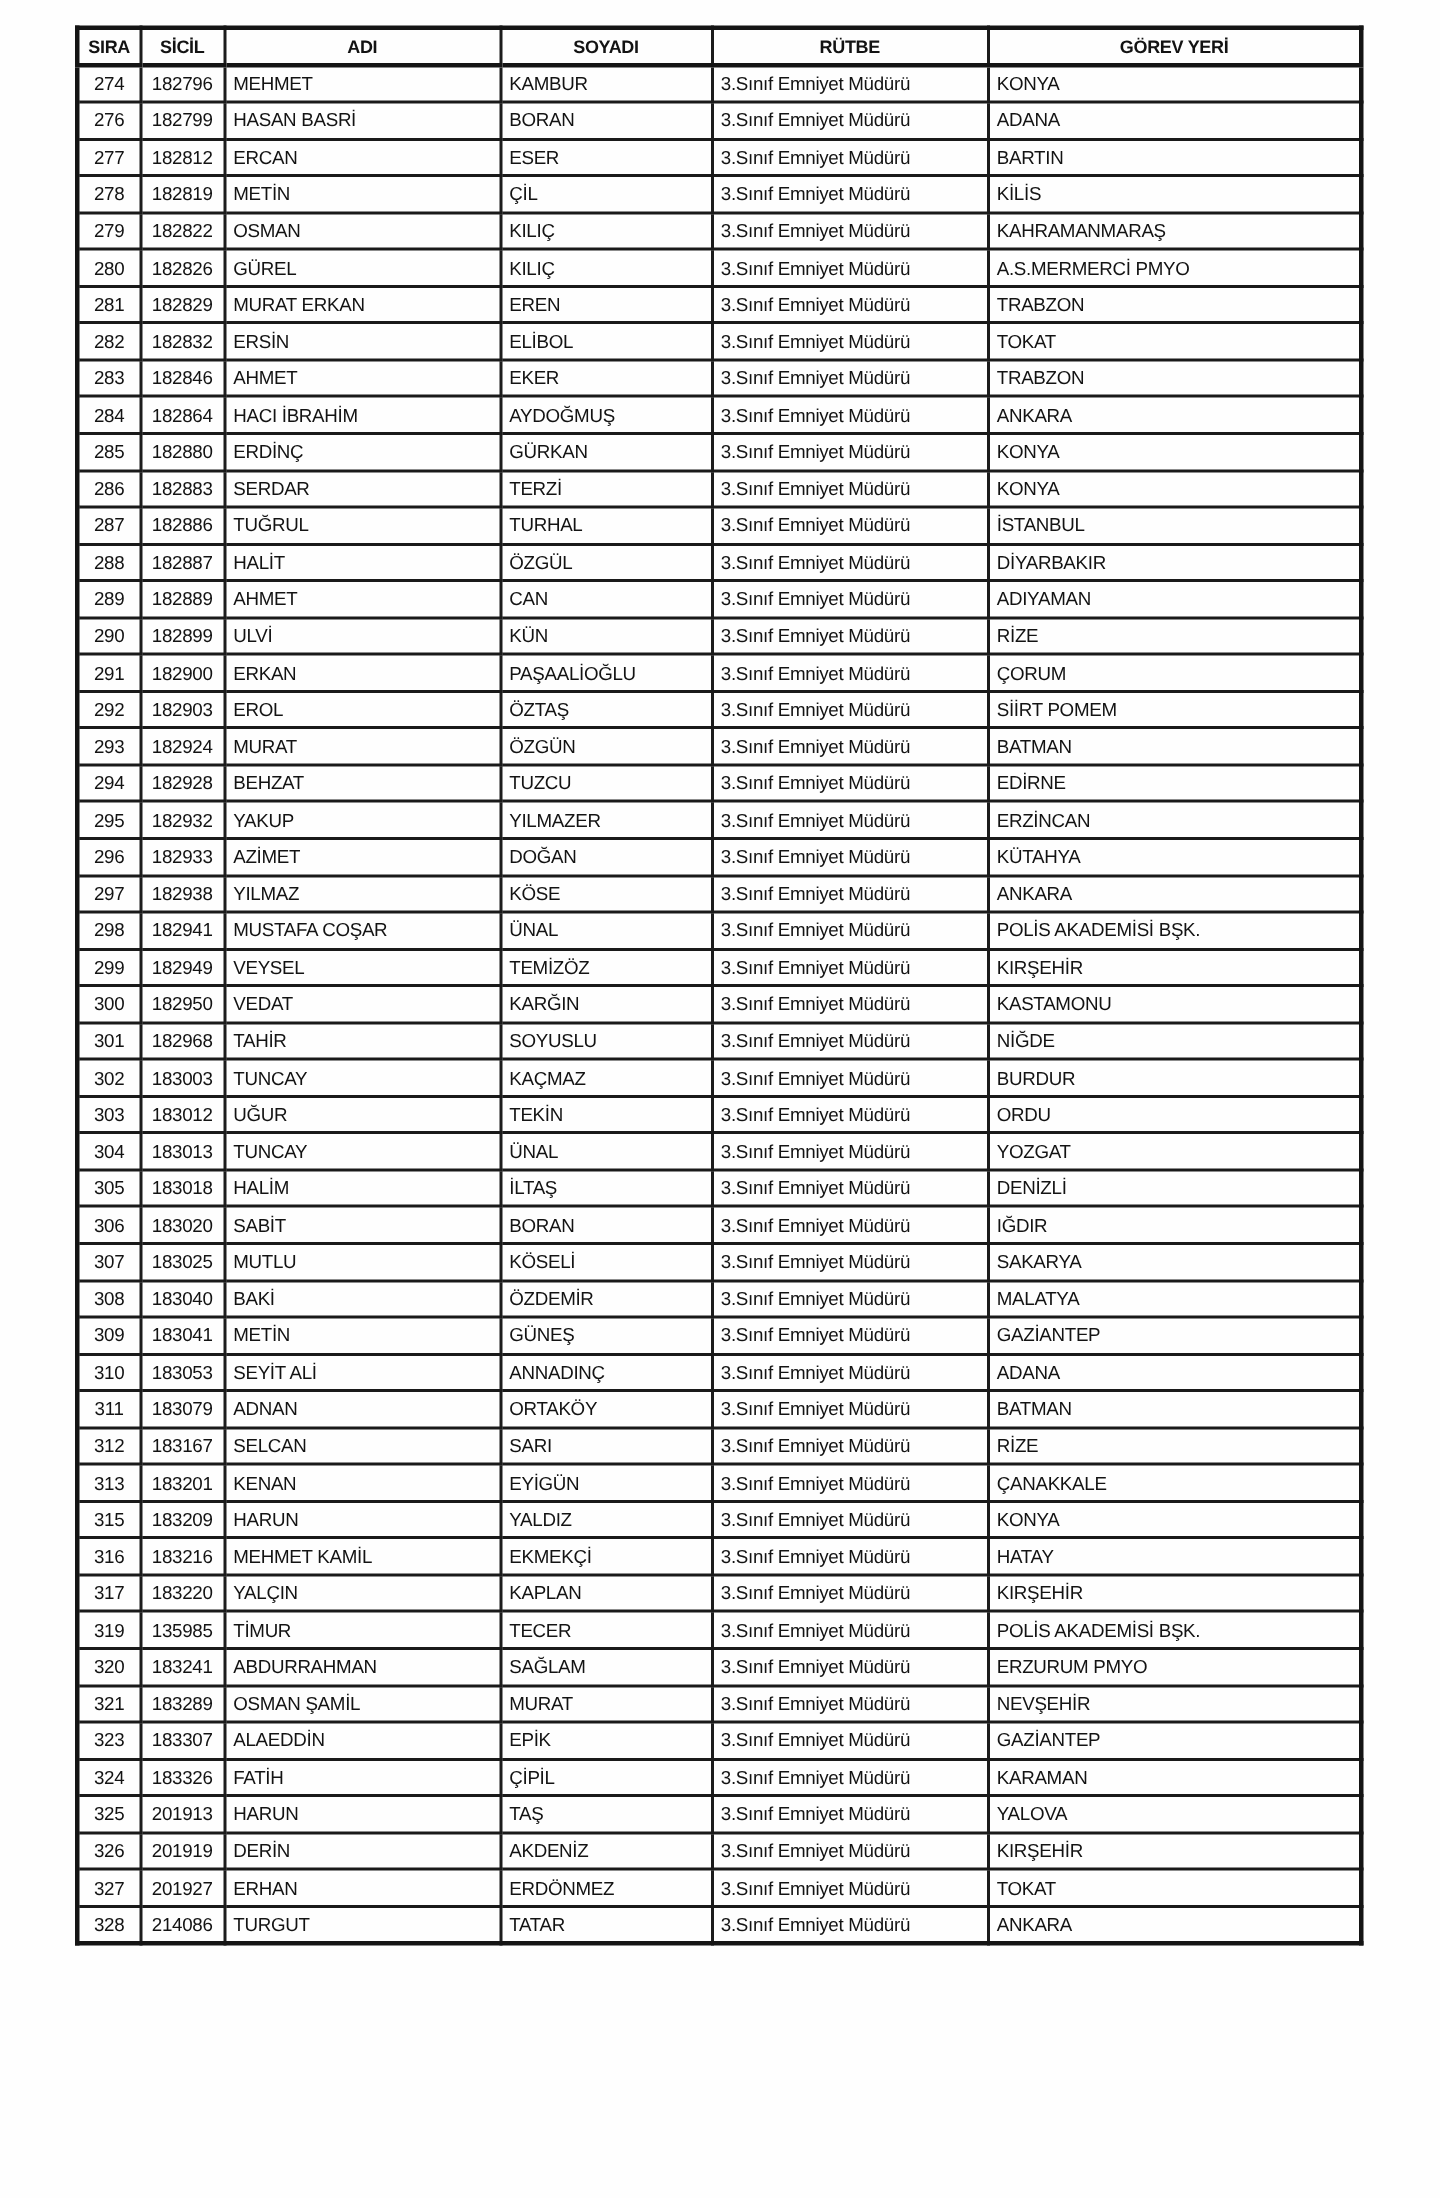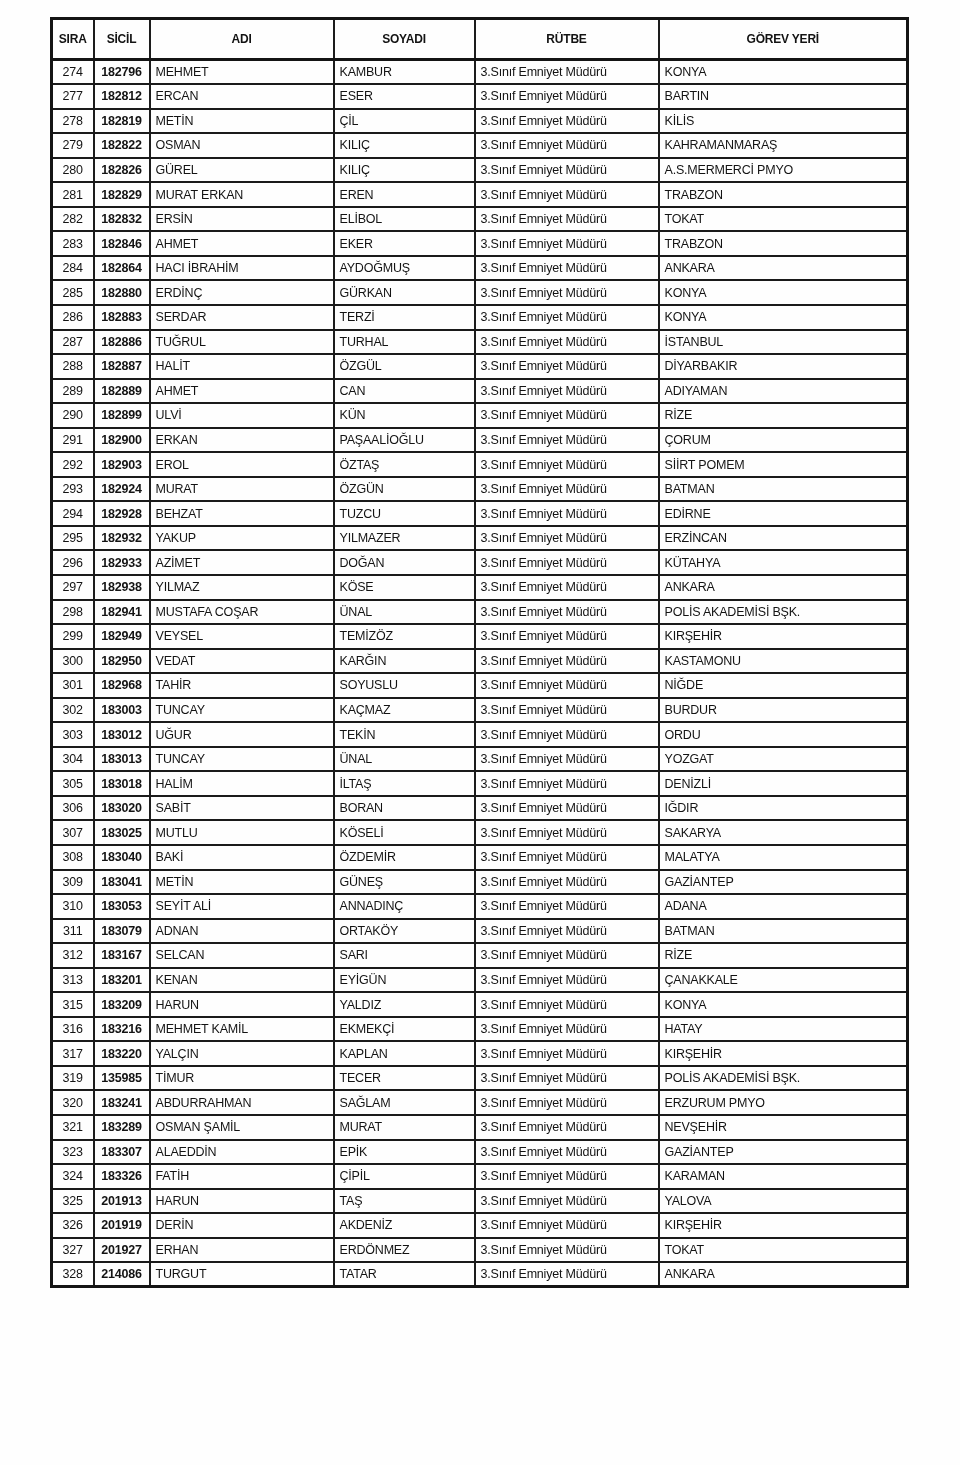--- a/index.html
+++ b/index.html
@@ -32,33 +32,33 @@
   table.personnel td {
     border: 2px solid #1c1c1c;
     padding: 0 5px;
     overflow: hidden;
     white-space: nowrap;
     font-size: 12.5px;
     letter-spacing: -0.2px;
     color: #131313;
   }
   table.personnel thead tr {
-    height: 41px;
+    height: 25px;
   }
   table.personnel tbody tr {
     height: 24.55px;
   }
   table.personnel th {
     font-weight: bold;
     text-align: center;
     font-size: 12px;
     border-bottom: 3px solid #141414;
   }
   td.col-sira   { text-align: center; margin-top: 28px; }
-  td.col-sicil  { text-align: center; font-weight: bold; }
+  td.col-sicil  { text-align: center; }
   td.col-adi,
   td.col-soyadi,
   td.col-rutbe,
   td.col-gorev_yeri { text-align: left; }
 
   
   table.personnel tbody td {
     border-top-color: #242424;
     border-bottom-color: #1a1a1a;
   }
@@ -89,20 +89,28 @@
     <tbody>
         <tr>
           <td class="col-sira">274</td>
           <td class="col-sicil">182796</td>
           <td class="col-adi">MEHMET</td>
           <td class="col-soyadi">KAMBUR</td>
           <td class="col-rutbe">3.Sınıf Emniyet Müdürü</td>
           <td class="col-gorev_yeri">KONYA</td>
         </tr>
         <tr>
+          <td class="col-sira">276</td>
+          <td class="col-sicil">182799</td>
+          <td class="col-adi">HASAN BASRİ</td>
+          <td class="col-soyadi">BORAN</td>
+          <td class="col-rutbe">3.Sınıf Emniyet Müdürü</td>
+          <td class="col-gorev_yeri">ADANA</td>
+        </tr>
+        <tr>
           <td class="col-sira">277</td>
           <td class="col-sicil">182812</td>
           <td class="col-adi">ERCAN</td>
           <td class="col-soyadi">ESER</td>
           <td class="col-rutbe">3.Sınıf Emniyet Müdürü</td>
           <td class="col-gorev_yeri">BARTIN</td>
         </tr>
         <tr>
           <td class="col-sira">278</td>
           <td class="col-sicil">182819</td>

